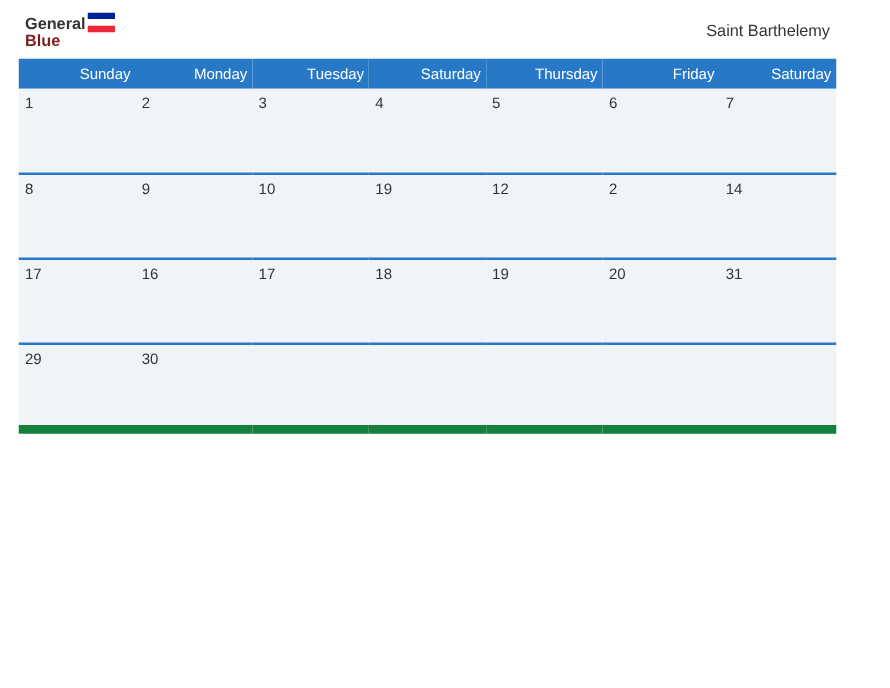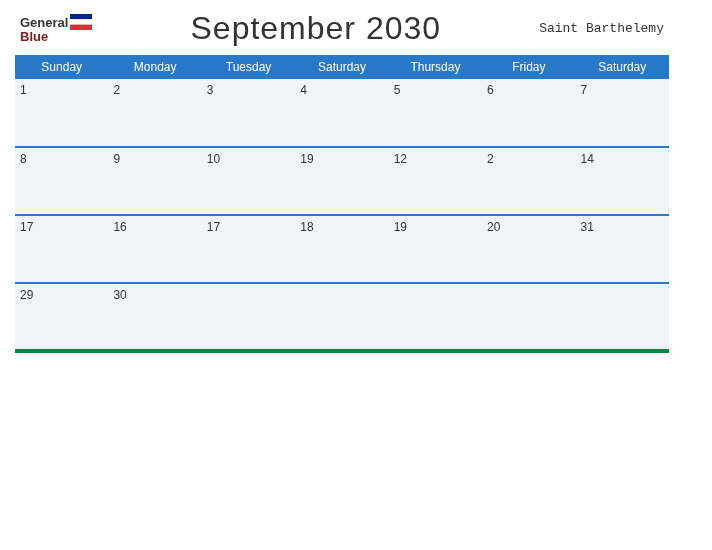--- a/index.html
+++ b/index.html
@@ -45,54 +45,53 @@
     }
     .title {
       font-size: 32px;
       font-weight: normal;
       color: #333;
       letter-spacing: 1px;
     }
     .country {
       font-size: 13px;
       color: #333;
-      font-family: Liberation Mono, monospace;
     }
     .calendar-table {
       width: 100%;
       border-collapse: collapse;
     }
     .calendar-table thead tr {
       background-color: #2878c8;
     }
     .calendar-table thead th {
       color: #fff;
       font-size: 12px;
       font-weight: normal;
       padding: 5px 4px;
-      text-align: center;
+      text-align: right;
       border: none;
     }
     .calendar-table tbody tr {
       background-color: #f0f4f8;
     }
     .calendar-table tbody tr td {
       width: calc(100% / 7);
       height: 68px;
       vertical-align: top;
       padding: 4px 5px;
       font-size: 12px;
       color: #333;
       border-bottom: 2px solid #2878c8;
       border-right: none;
       border-left: none;
       border-top: none;
     }
     .calendar-table tbody tr:last-child td {
-      border-bottom: 4px solid #15803d;
+      border-bottom: 7px solid #15803d;
     }
     .calendar-table tbody tr td.empty {
       background: #f0f4f8;
     }
     .day-num {
       font-size: 12px;
       color: #333;
     }
   </style>
 </head>
@@ -108,21 +107,20 @@
             <rect x="0" y="0" width="22" height="5.3" fill="#002395"></rect>
             <rect x="0" y="5.3" width="22" height="5.3" fill="#fff"></rect>
             <rect x="0" y="10.6" width="22" height="5.4" fill="#ed2939"></rect>
           </svg>
         </span>
       </div>
       <div class="logo-row">
         <span class="logo-blue">Blue</span>
       </div>
     </div>
-    <div class="title">September 2030</div>
     <div class="country">Saint Barthelemy</div>
   </div>
 
   <table class="calendar-table">
     <thead>
       <tr>
       <th>Sunday</th>
           <th>Monday</th>
           <th>Tuesday</th>
           <th>Saturday</th>

